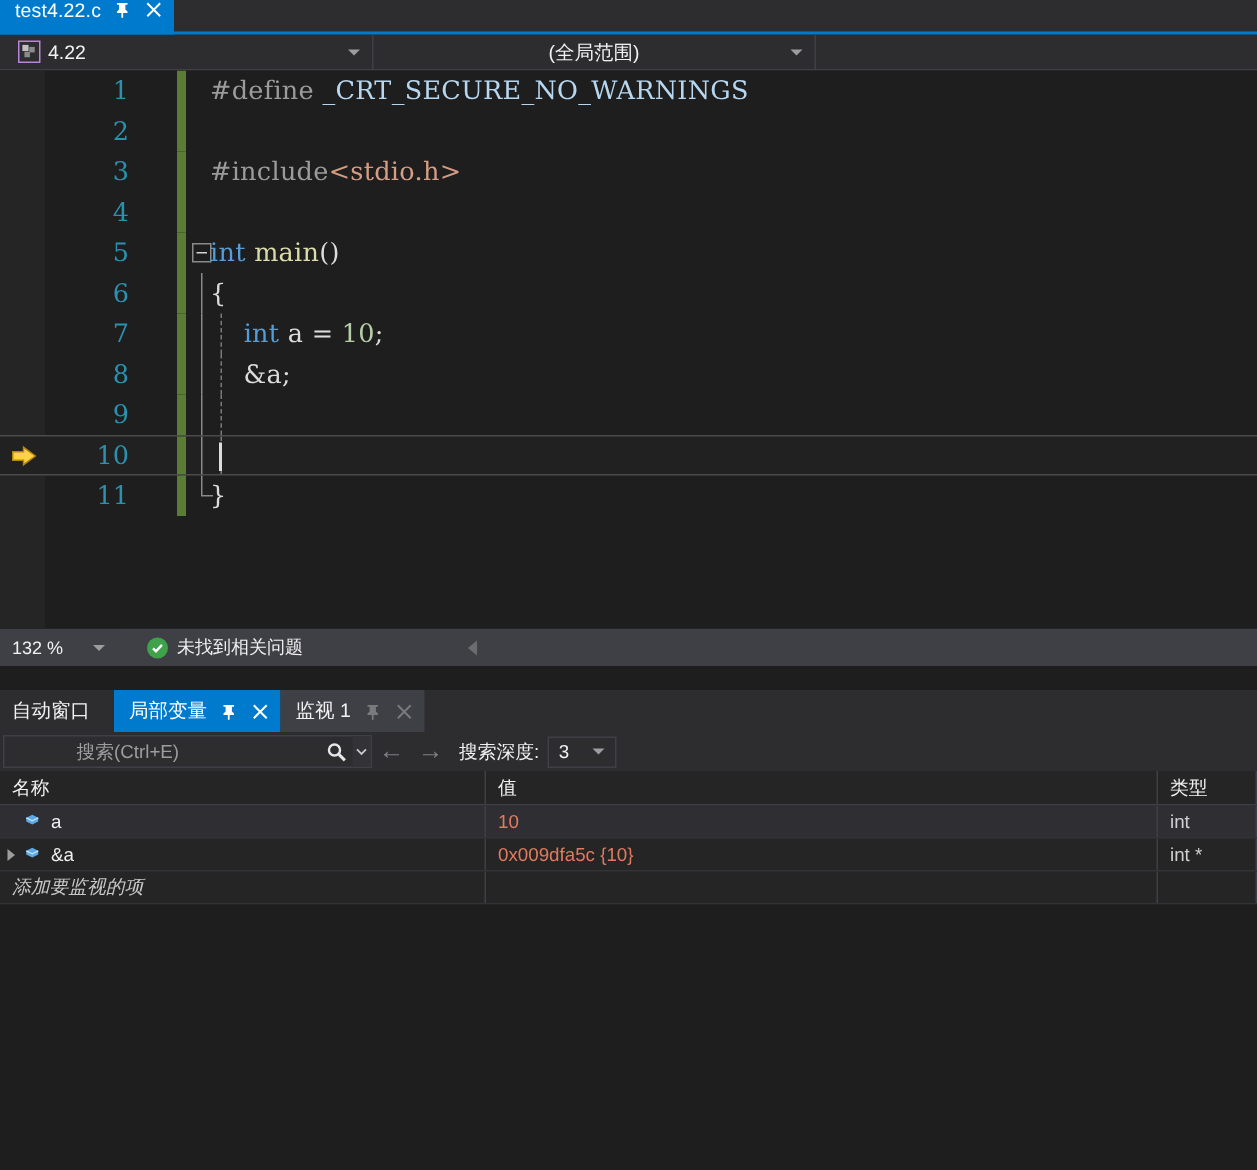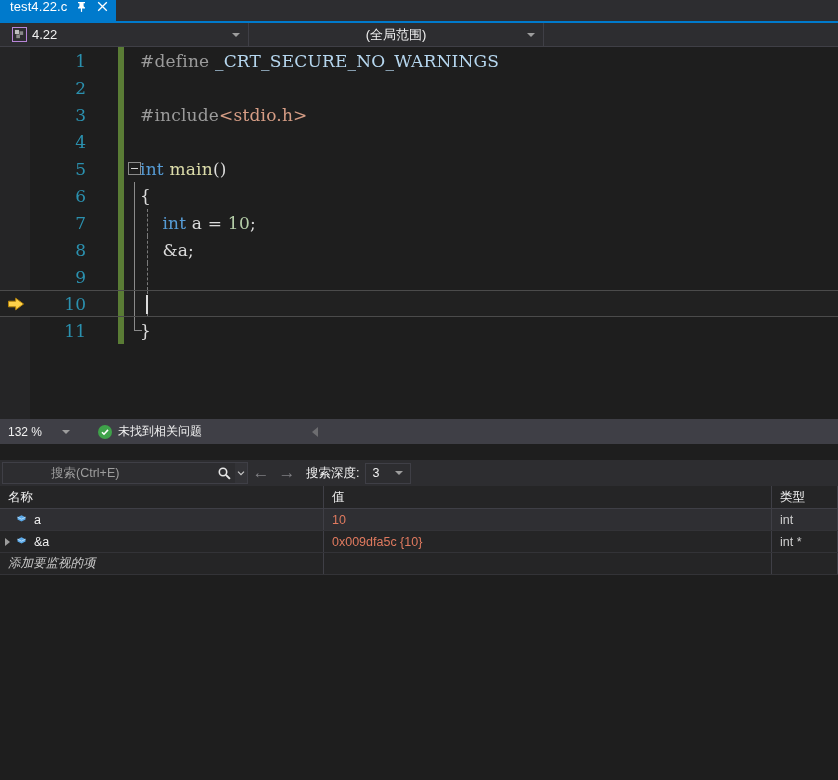--- a/index.html
+++ b/index.html
@@ -528,20 +528,49 @@
           <path d="M2 5.2l2 2 4-4.3" stroke="#ffffff" stroke-width="1.6" fill="none"></path>
         </svg>
     </span>
     <span>未找到相关问题</span>
   </div>
   <div style="margin-left:110px" class="nav-prev"></div>
 </div>
 
 <div class="bottom-pane">
 
+  <div class="tw-tabs">
+    <div class="tw-title">自动窗口</div>
+    <div class="tw-tab active">
+      <span>局部变量</span>
+      <span class="tw-pin">
+        <svg width="11" height="11" viewBox="0 0 11 11">
+            <path d="M2 1h7v1.2H7.6v3.1L9 6.6v1H6.1v3.1l-.6.3-.6-.3V7.6H2v-1l1.4-1.3V2.2H2z" fill="currentColor"></path>
+          </svg>
+      </span>
+      <span class="tw-close">
+        <svg width="11" height="11" viewBox="0 0 11 11">
+            <path d="M1.2 1.2L9.8 9.8M9.8 1.2L1.2 9.8" stroke="currentColor" stroke-width="1.3"></path>
+          </svg>
+      </span>
+    </div>
+    <div class="tw-tab inactive">
+      <span>监视 1</span>
+      <span class="tw-pin">
+        <svg width="11" height="11" viewBox="0 0 11 11">
+            <path d="M2 1h7v1.2H7.6v3.1L9 6.6v1H6.1v3.1l-.6.3-.6-.3V7.6H2v-1l1.4-1.3V2.2H2z" fill="currentColor"></path>
+          </svg>
+      </span>
+      <span class="tw-close">
+        <svg width="11" height="11" viewBox="0 0 11 11">
+            <path d="M1.2 1.2L9.8 9.8M9.8 1.2L1.2 9.8" stroke="currentColor" stroke-width="1.3"></path>
+          </svg>
+      </span>
+    </div>
+  </div>
 
   <div class="tw-toolbar">
     <div class="search-box">
       <input type="text" placeholder="搜索(Ctrl+E)" style="">
       <span class="search-btn">
         <svg width="15" height="15" viewBox="0 0 15 15">
           <circle cx="6" cy="6" r="3.7" fill="none" stroke="#e6e6e6" stroke-width="1.6"></circle>
           <path d="M8.9 8.9l4 4" stroke="#e6e6e6" stroke-width="2"></path>
         </svg>
       </span>

